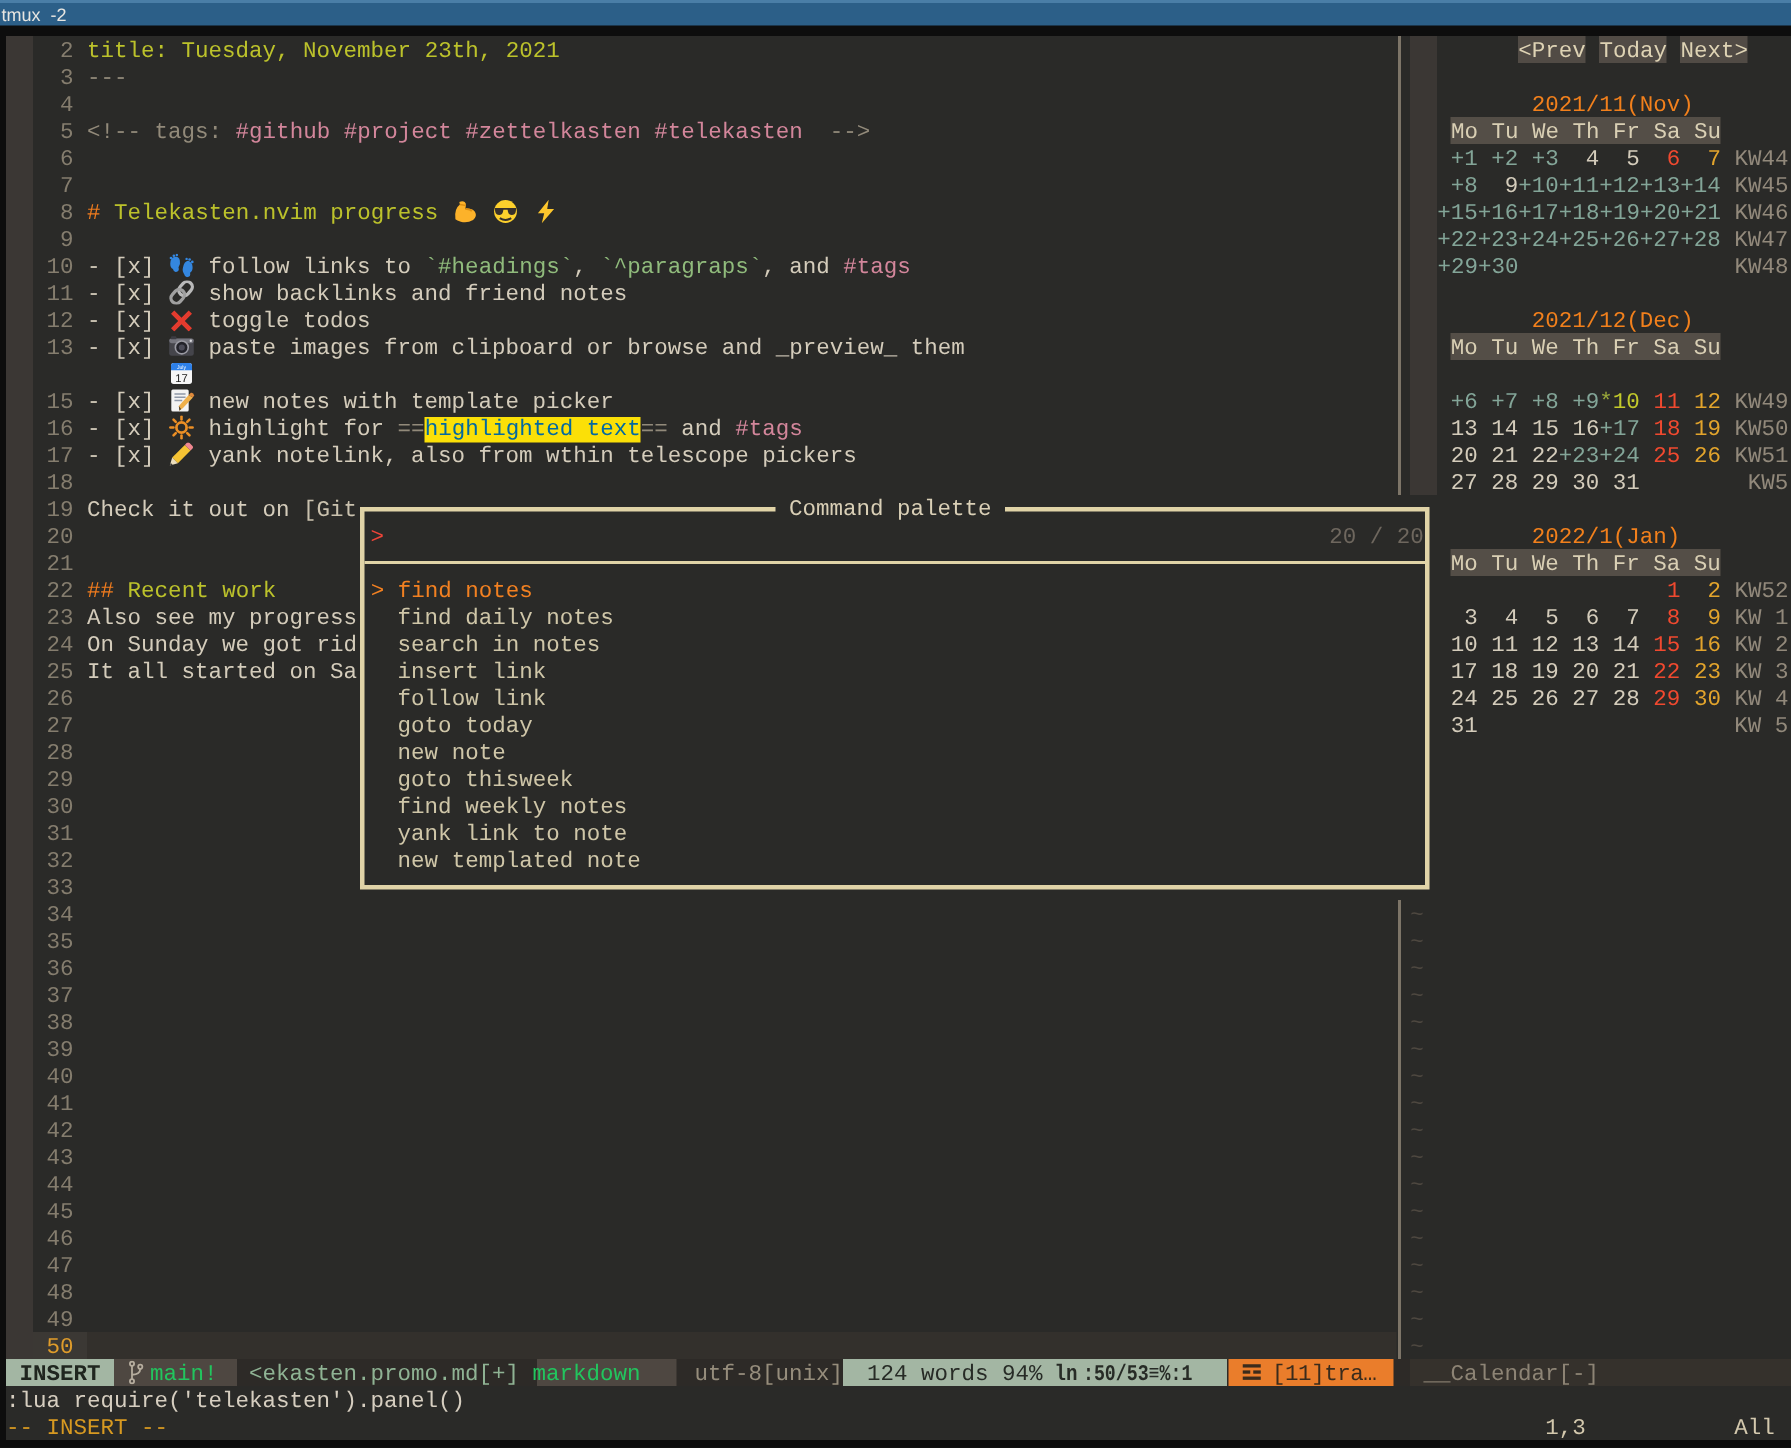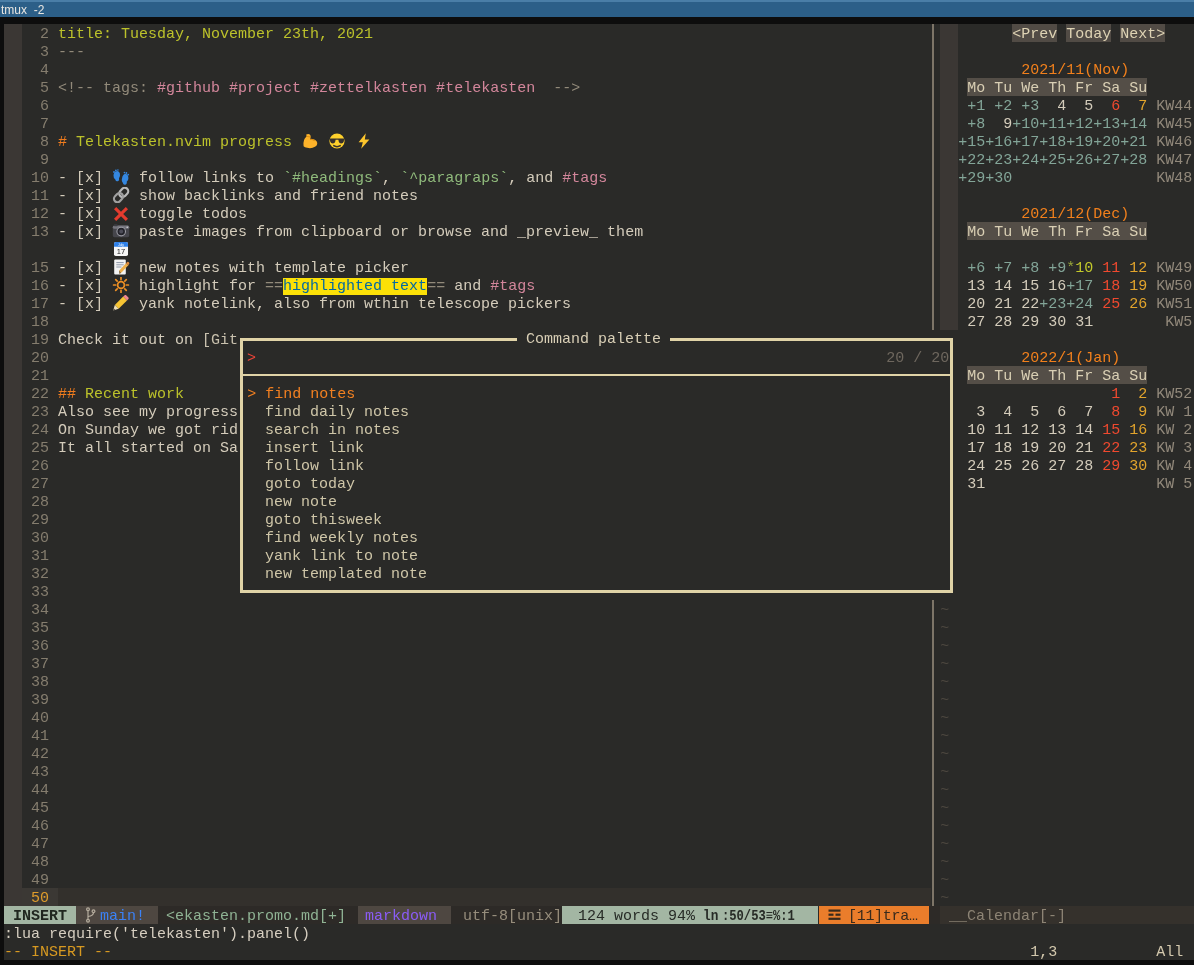--- a/index.html
+++ b/index.html
@@ -84,23 +84,23 @@
 <div class="r" style="top:836px">   <span class="ln">47</span>                                                                                                   <span class="tld">~</span></div>
 <div class="r" style="top:854px">   <span class="ln">48</span>                                                                                                   <span class="tld">~</span></div>
 <div class="r" style="top:872px">   <span class="ln">49</span>                                                                                                   <span class="tld">~</span></div>
 <div class="r" style="top:890px">   <span class="lnc b">50</span>                                                                                                   <span class="tld">~</span></div>
 <div class="r" style="top:926px"><span class="cmd">:lua require('telekasten').panel()</span></div>
 <div class="r" style="top:944px"><span class="mode b">-- INSERT --</span>                                                                                                      <span class="rul">1,3</span>           <span class="rul">All</span></div>
 <div style="position:absolute;left:240px;top:338px;width:713px;height:255px;border:3px solid #e0d3a7"></div>
     <div style="position:absolute;left:243px;top:374px;width:707px;height:2px;background:#e0d3a7"></div>
     <div style="position:absolute;left:517px;top:332px;width:153px;height:16px;background:#2a2a28;text-align:center;color:#d9cfb6;line-height:16px">Command palette</div>
 <div class="s" style="left:13px;color:#20261f;font-weight:bold">INSERT</div>
-<div class="s" style="left:100px;color:#3b82f6">main!</div>
+<div class="s" style="left:100px;color:#22c55e">main!</div>
 <div class="s" style="left:166px;color:#8fb394">&lt;ekasten.promo.md[+]</div>
-<div class="s" style="left:365px;color:#8b5cf6">markdown</div>
+<div class="s" style="left:355px;color:#22c55e">markdown</div>
 <div class="s" style="left:463px;color:#968d7c">utf-8[unix]</div>
 <div class="s" style="left:578px;color:#272b26">124 words</div>
 <div class="s" style="left:668px;color:#272b26">94%</div>
 <div class="s" style="left:703px;color:#272b26;font-weight:bold;transform:scaleX(0.85);transform-origin:0 0">ln</div>
 <div class="s" style="left:722px;color:#272b26;font-weight:bold;transform:scaleX(0.81);transform-origin:0 0">:50/53≡%:1</div>
 <div class="s" style="left:848px;color:#3a2b1c;letter-spacing:-0.3px">[11]tra…</div>
 <div class="s" style="left:949px;color:#8d8475">__Calendar[-]</div>
 <svg style="position:absolute;left:301px;top:133px" width="18" height="16" viewBox="0 0 18 16">
       <path d="M2.6 13.2 Q1.6 6.4 5.6 3.4 L5.2 1.6 Q7.4 0.6 8.8 1.6 Q9.8 2.4 9.6 4 L9.2 6.4 Q13.8 5.4 15.6 8.2 Q17.4 11.2 14.4 13.6 Q10.4 16 6.2 14.8 Q3.6 14.2 2.6 13.2 Z" fill="#fcb22a"></path>
       <path d="M9.2 6.4 Q12.2 6 13.6 7.8" stroke="#de8f10" stroke-width="1.3" fill="none"></path>

